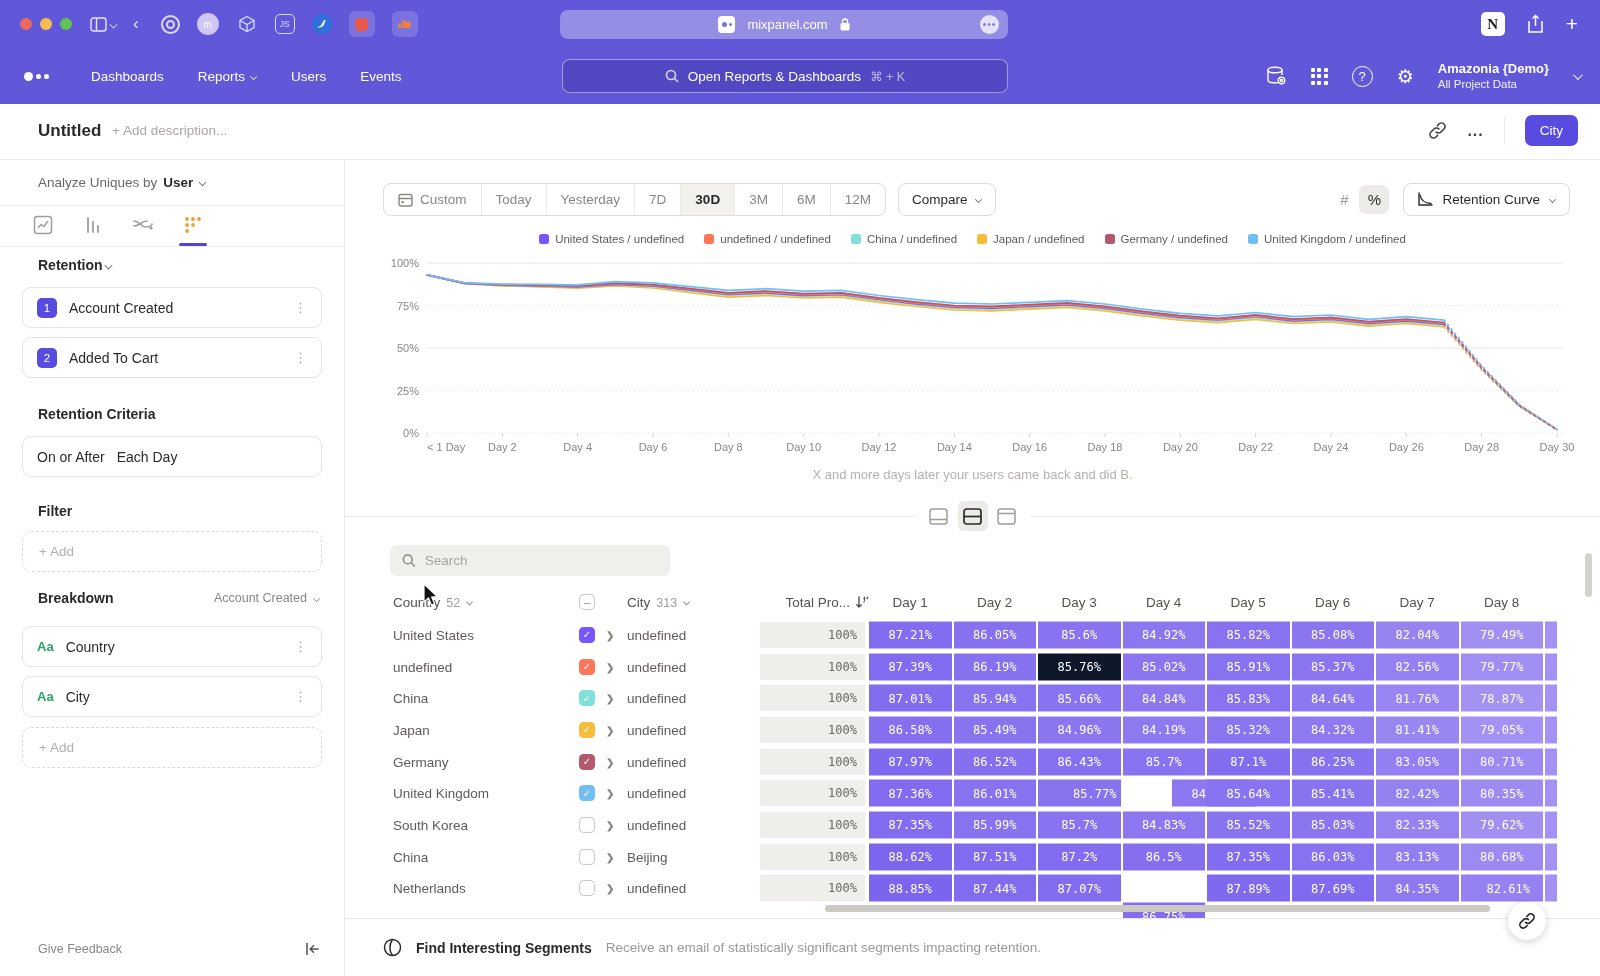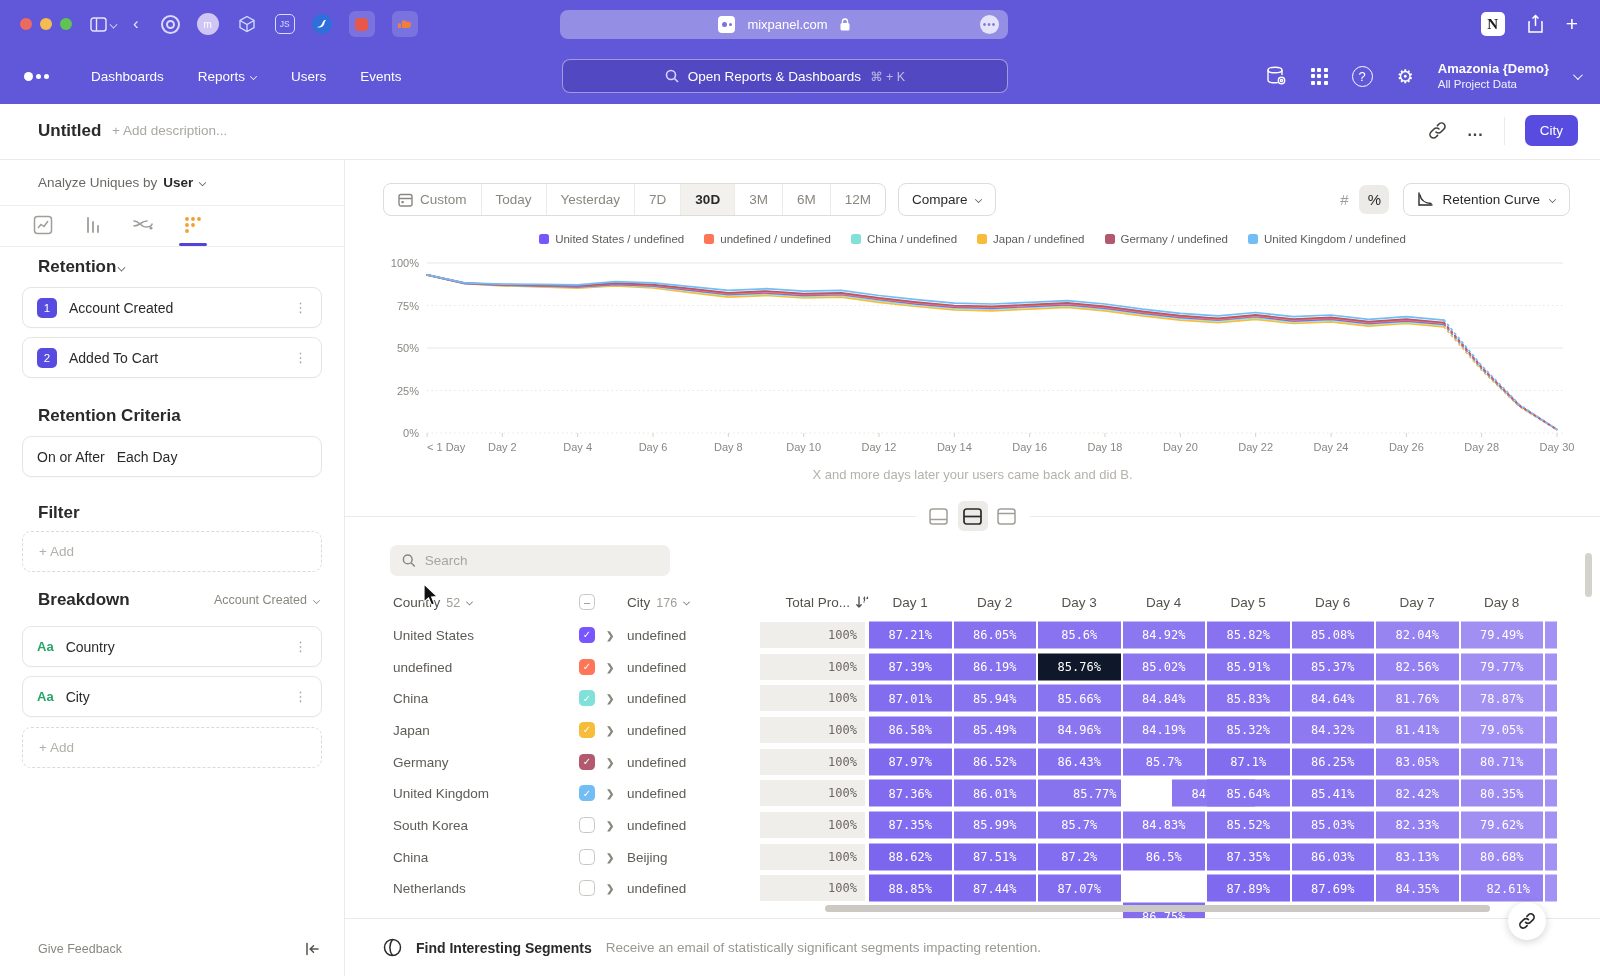--- a/index.html
+++ b/index.html
@@ -55,21 +55,21 @@
   .main { position:relative; flex:1; background:#fff; }
 
   
   .sb-analyze { position:absolute; top:15px; left:38px; font-size:13.5px; color:#6b6863; display:flex; gap:6px; align-items:center;}
   .sb-analyze b { color:#2a2a2a; font-weight:bold; }
   .sb-hr1 { position:absolute; top:45px; left:0; right:0; border-top:1px solid #f0eeea; }
   .sb-tabs { position:absolute; top:52px; left:30px; display:flex; gap:24px; }
   .sb-tab { width:26px; height:26px; display:flex; align-items:center; justify-content:center; position:relative; cursor:pointer; }
   .sb-tab .ul { position:absolute; bottom:-8px; left:-1px; width:28px; height:3px; background:#4f44db; border-radius:2px; }
   .sb-hr2 { position:absolute; top:86px; left:0; right:0; border-top:1px solid #f0eeea; }
-  .sb-sec { position:absolute; left:38px; font-size:17px; font-weight:bold; color:#2a2a2a; display:flex; align-items:center; gap:2px; }
+  .sb-sec { position:absolute; left:38px; font-size:14px; font-weight:bold; color:#2a2a2a; display:flex; align-items:center; gap:2px; }
   .card { position:absolute; left:22px; right:22px; height:41px; background:#fff; border:1px solid #e7e5e0; border-radius:9px;
     display:flex; align-items:center; padding:0 14px; gap:12px; box-shadow:0 1px 1px rgba(0,0,0,0.02); }
   .numbadge { width:20px; height:20px; border-radius:5px; background:#584ce0; color:#fff; font-size:11.5px;
     display:flex; align-items:center; justify-content:center; }
   .card .lbl { font-size:14px; color:#2a2a2a; }
   .kebab { margin-left:auto; color:#a19e98; font-size:13px; letter-spacing:0; line-height:4px; cursor:pointer; }
   .aa { color:#27a567; font-size:13px; font-weight:bold; }
   .dashed-add { position:absolute; left:22px; right:22px; height:41px; border:1px dashed #dcdad4; border-radius:9px;
     display:flex; align-items:center; padding:0 16px; color:#b3b0aa; font-size:13.5px; cursor:pointer; }
   .bd-head { position:absolute; left:38px; right:24px; display:flex; justify-content:space-between; align-items:center; }
@@ -532,21 +532,21 @@
       <span class="hcell" style="left:48px;">
         <span>Country</span>
           <span class="cnt">52</span>
         <span class="chev dark" style="transform:rotate(45deg) scale(.68);"></span>
       </span>
       <span class="hcell" style="left:234px;">
         <span class="checkbox-hd">–</span>
       </span>
       <span class="hcell" style="left:282px;">
         <span>City</span>
-          <span class="cnt">176</span>
+          <span class="cnt">313</span>
         <span class="chev dark" style="transform:rotate(45deg) scale(.68);"></span>
       </span>
       <span class="hcell" style="left:400px; width:105px; justify-content:flex-end;">
         <span>Total Pro...</span>
       </span>
       <span class="hcell" style="left:510px;">
         <svg width="14" height="14" viewBox="0 0 14 14" fill="none" stroke="#55524d" stroke-width="1.4" stroke-linecap="round">
             <path d="M4 2 V12 M1.8 9.8 4 12 6.2 9.8"></path>
             <path d="M9 3.5 H9.01 M9 7 V7.01 M12 3.5 V3.51"></path>
             <path d="M9.5 2 V5.5 M12.5 2 V3.5" stroke-width="1.2"></path>

